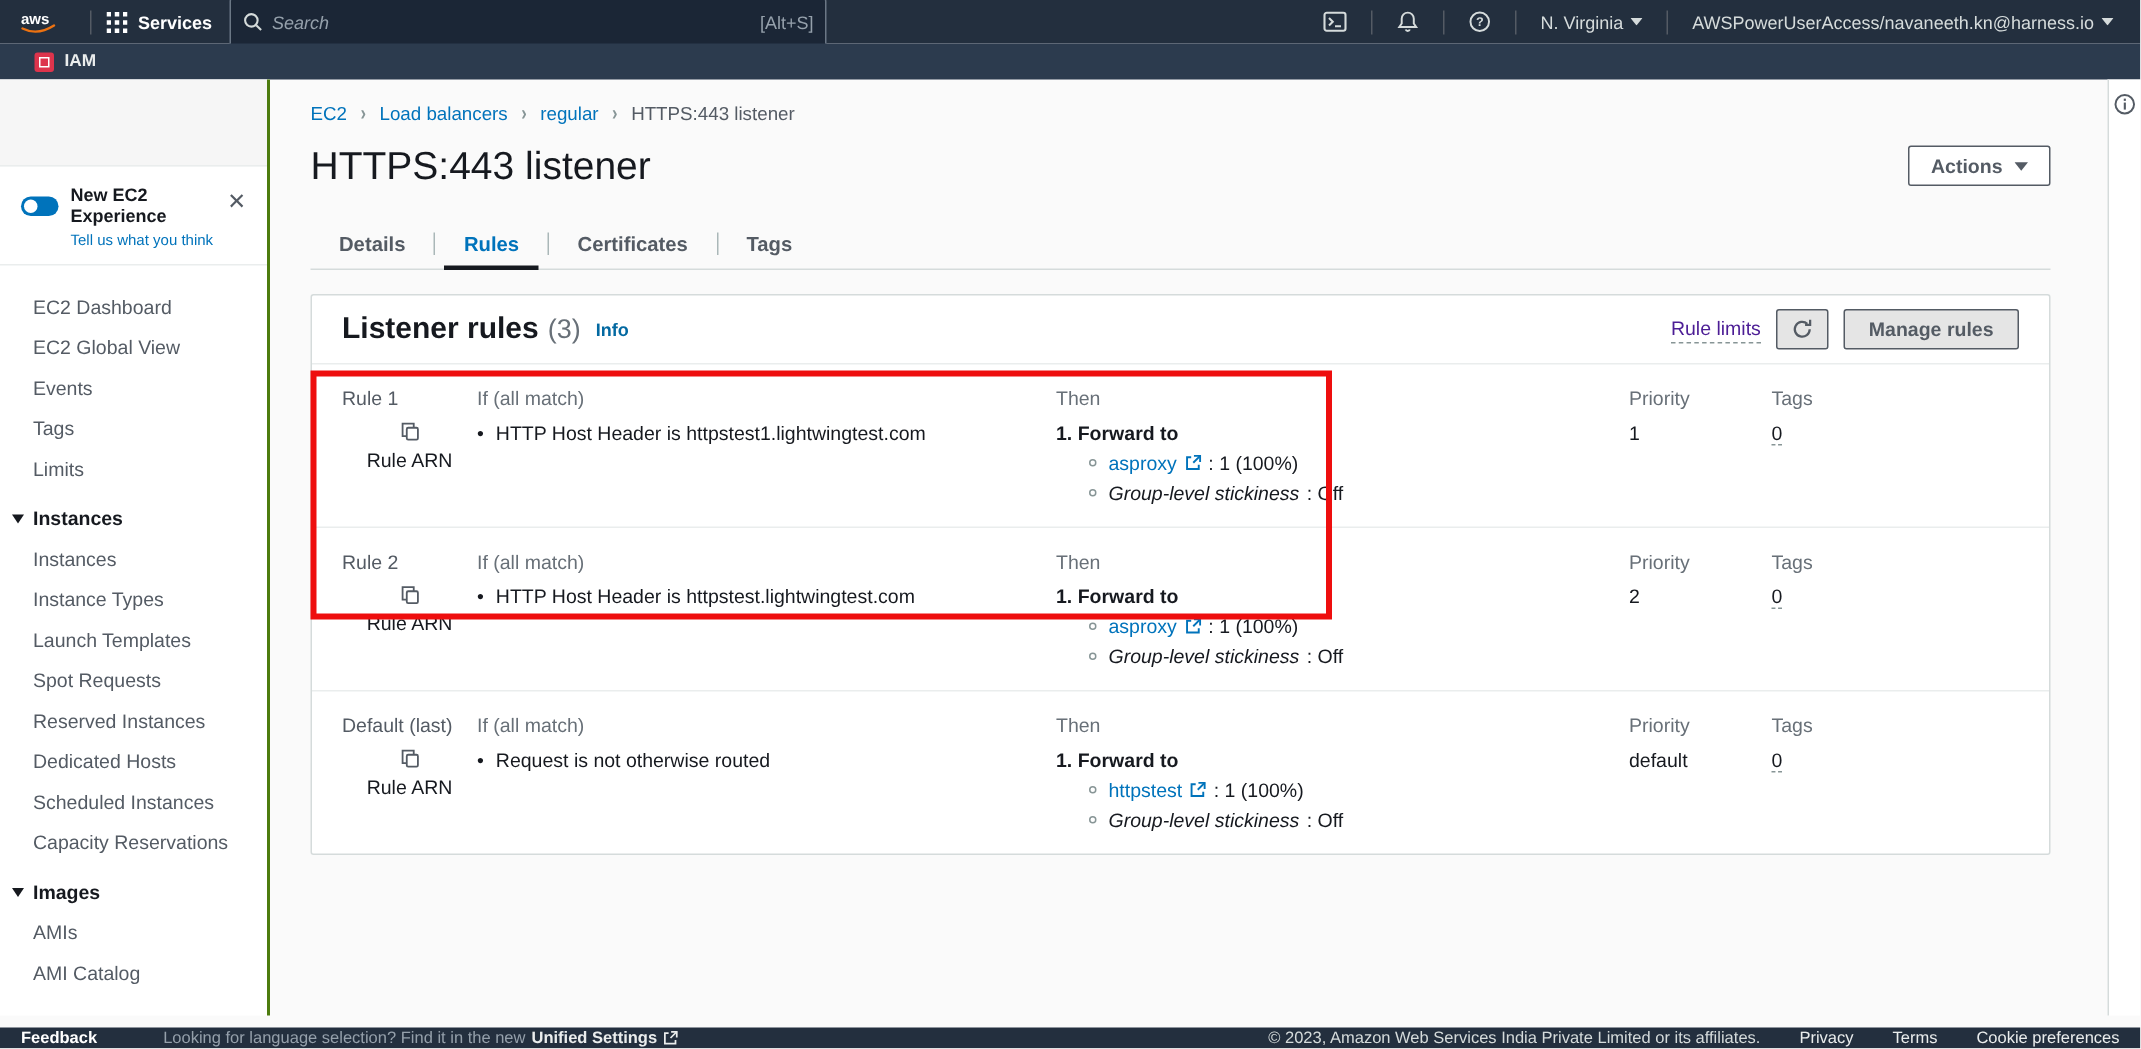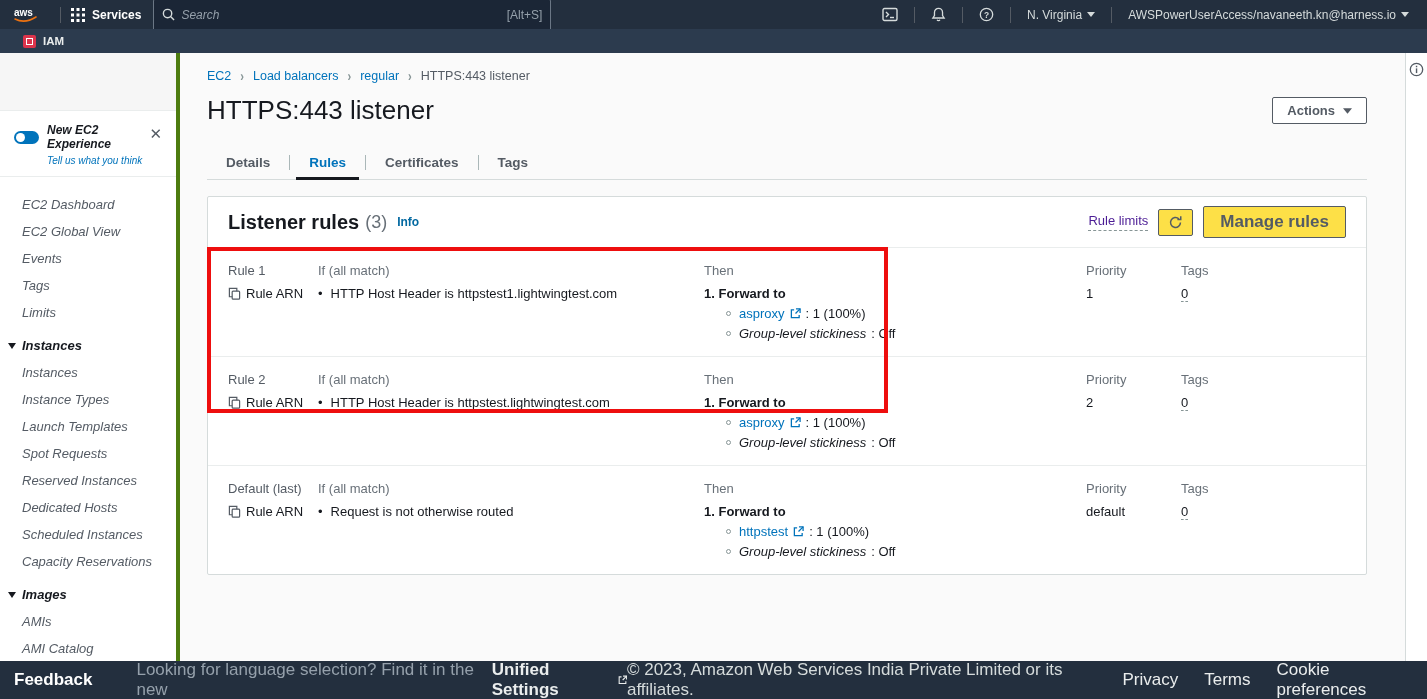--- a/index.html
+++ b/index.html
@@ -20,21 +20,21 @@
   .nav-icon-btn { display:flex; align-items:center; justify-content:center; padding:0 6px; cursor:pointer; }
   .nav-text { color:#d5dbdb; font-size:12px; display:flex; align-items:center; gap:5px; cursor:pointer; padding:0 6px; }
 
   
   .favbar { position:absolute; top:29px; left:0; right:0; height:24px; background:#2c3b4e; display:flex; align-items:center; padding-left:23px; gap:7px; }
   .iam-ic { width:13px; height:13px; background:#dd344c; border-radius:2px; display:flex; align-items:center; justify-content:center; }
   .iam-ic::after { content:''; width:5px; height:5px; border:1.5px solid #fff; }
   .favbar-label { color:#eaeded; font-size:11.5px; font-weight:bold; }
 
   
-  .sidebar { position:absolute; top:53px; left:0; width:180px; bottom:22px; background:#fff; border-right:4px solid #4d7c0f; overflow:hidden;font-style:italic; }
+  .sidebar { position:absolute; top:53px; left:0; width:180px; bottom:22px; background:#fff; border-right:2px solid #4d7c0f; overflow:hidden; }
   .side-top-gap { height:58px; background:#f6f6f6; border-bottom:1px solid #eaeded; }
   .exp-box { display:flex; padding:12px 10px 10px 14px; border-bottom:1px solid #eaeded; }
   .exp-left { flex:1; }
   .exp-row { display:flex; align-items:center; gap:8px; }
   .toggle { width:25px; height:13px; border-radius:8px; background:#0073bb; position:relative; flex:none; cursor:pointer; }
   .toggle::after { content:''; position:absolute; left:2px; top:2px; width:9px; height:9px; border-radius:50%; background:#fff; }
   .exp-title { font-size:12px; font-weight:bold; color:#16191f; }
   .exp-sub { font-size:10px; color:#0073bb; margin:4px 0 0 33px; cursor:pointer; }
   .exp-close { color:#545b64; font-size:15px; cursor:pointer; padding:2px 4px; align-self:flex-start; }
   .side-list { padding:14px 0 0 0; }
@@ -62,45 +62,45 @@
   .tab-div { width:1px; background:#aab7b8; margin:9px 0; }
 
   
   .panel { margin-top:16px; background:#fff; border:1px solid #d5dbdb; border-radius:2px; }
   .panel-head { display:flex; align-items:center; padding:9px 20px; }
   .panel-title { font-size:20px; font-weight:bold; color:#16191f; }
   .panel-count { font-size:18px; color:#687078; margin-left:6px; font-weight:400; }
   .info-link { font-size:12px; font-weight:bold; color:#0369a1; margin-left:10px; cursor:pointer; }
   .head-right { margin-left:auto; display:flex; align-items:center; gap:10px; }
   .rule-limits { font-size:13px; color:#4c1d95; border-bottom:1px dashed #879596; padding-bottom:2px; cursor:pointer; }
-  .btn { border:1px solid #545b64; border-radius:2px; background:#fde047; color:#545b64; font-weight:bold; font-size:17px; padding:5px 16px; cursor:pointer; display:flex; align-items:flex-end; }
+  .btn { border:1px solid #545b64; border-radius:2px; background:#e5e5e5; color:#545b64; font-weight:bold; font-size:13px; padding:5px 16px; cursor:pointer; display:flex; align-items:flex-end; }
   .btn-icon { padding:5px 9px; }
 
   .rules { border-top:1px solid #eaeded; }
   .rule-row { display:grid; grid-template-columns:90px 386px 382px 95px 1fr; padding:15px 0 15px 20px; border-bottom:1px solid #eaeded; min-height:82px; font-size:13px; }
   .rule-row:last-child { border-bottom:none; }
   .colhead { color:#687078; }
   .rule-name { color:#545b64; }
-  .arn { margin-top:8px; display:flex; align-items:center; gap:5px; color:#16191f; cursor:pointer; }
+  .arn { margin-top:8px; display:flex; align-items:center; gap:5px; color:#16191f; cursor:pointer;flex-direction:column; }
   .cond { margin-top:8px; color:#16191f; display:flex; gap:8px; }
   .cond .bullet { color:#16191f; }
   .fwd { margin-top:8px; font-weight:bold; color:#16191f; }
   .sub { margin-top:5px; margin-left:22px; display:flex; align-items:center; gap:5px; color:#16191f; }
   .circ { width:5px; height:5px; border:1px solid #879596; border-radius:50%; flex:none; margin-right:3px; }
   .tg-link { color:#0073bb; cursor:pointer; }
   .stick-label { font-style:italic; }
   .pri-val { margin-top:8px; color:#16191f; }
   .tag-val { margin-top:8px; display:inline-block; color:#16191f; border-bottom:1px dashed #879596; cursor:pointer; }
   .tags-cell { }
 
   
   .annotation { position:absolute; left:207px; top:247px; width:681px; height:166px; border:4px solid #ee0e0e; z-index:50; pointer-events:none; }
 
   
-  .footer { position:absolute; bottom:0; left:0; right:0; height:38px; background:#232f3e; display:flex; align-items:center; padding:0 14px; font-size:17px; }
+  .footer { position:absolute; bottom:0; left:0; right:0; height:14px; background:#232f3e; display:flex; align-items:center; padding:0 14px; font-size:11px; }
   .footer .fb { color:#fff; font-weight:bold; cursor:pointer; }
   .footer .lang { color:#95a0ab; margin-left:44px; display:flex; align-items:center; gap:4px; }
   .footer .lang b { color:#eaeded; cursor:pointer; }
   .f-right { margin-left:auto; display:flex; align-items:center; gap:26px; }
   .f-copy { color:#d5dbdb; }
   .f-link { color:#eaeded; cursor:pointer; }
 </style>
 </head>
 <body>
 

